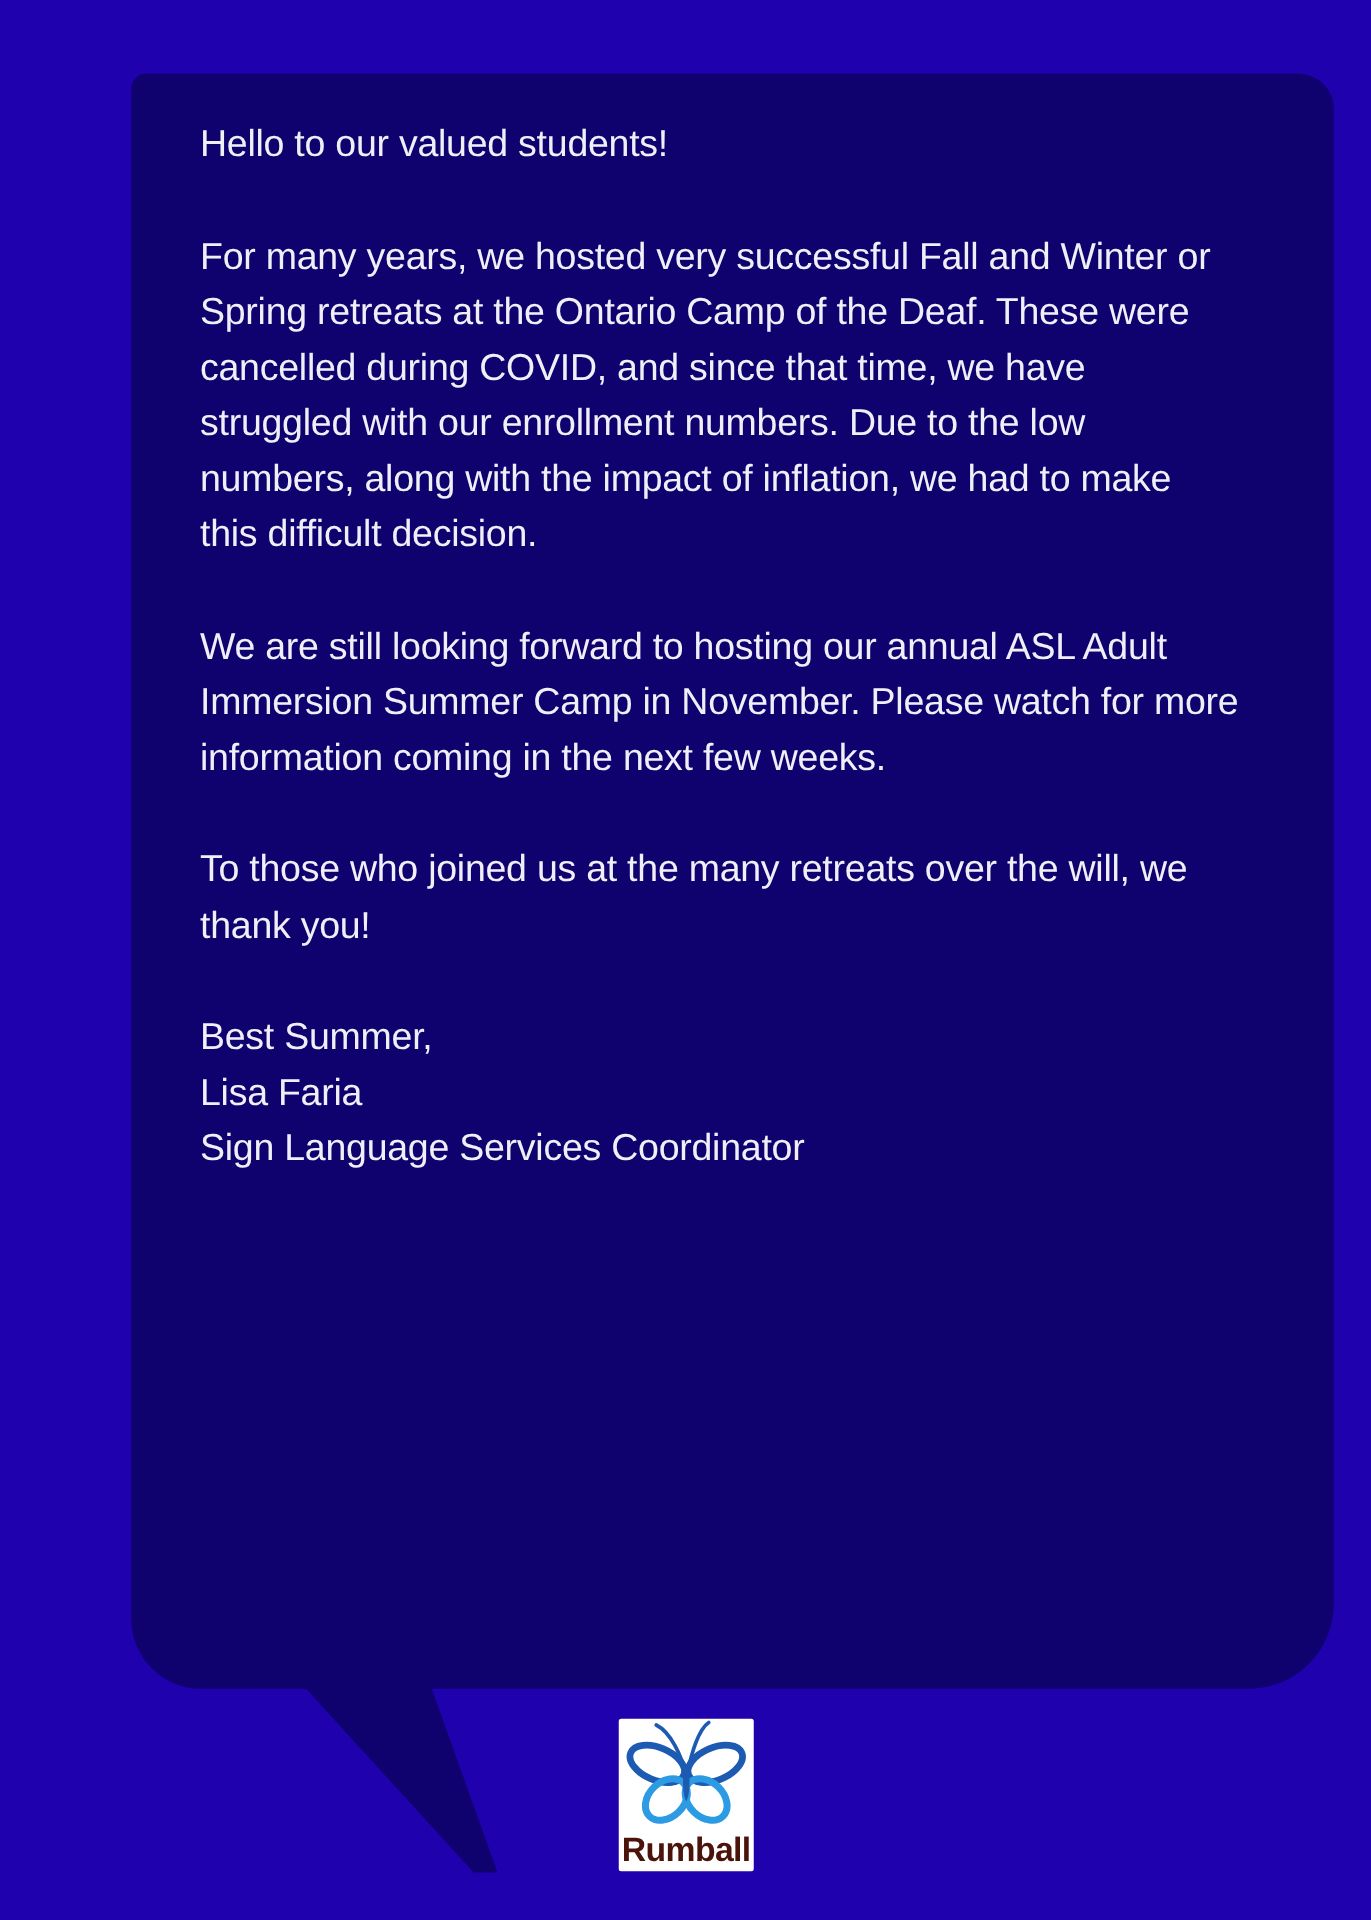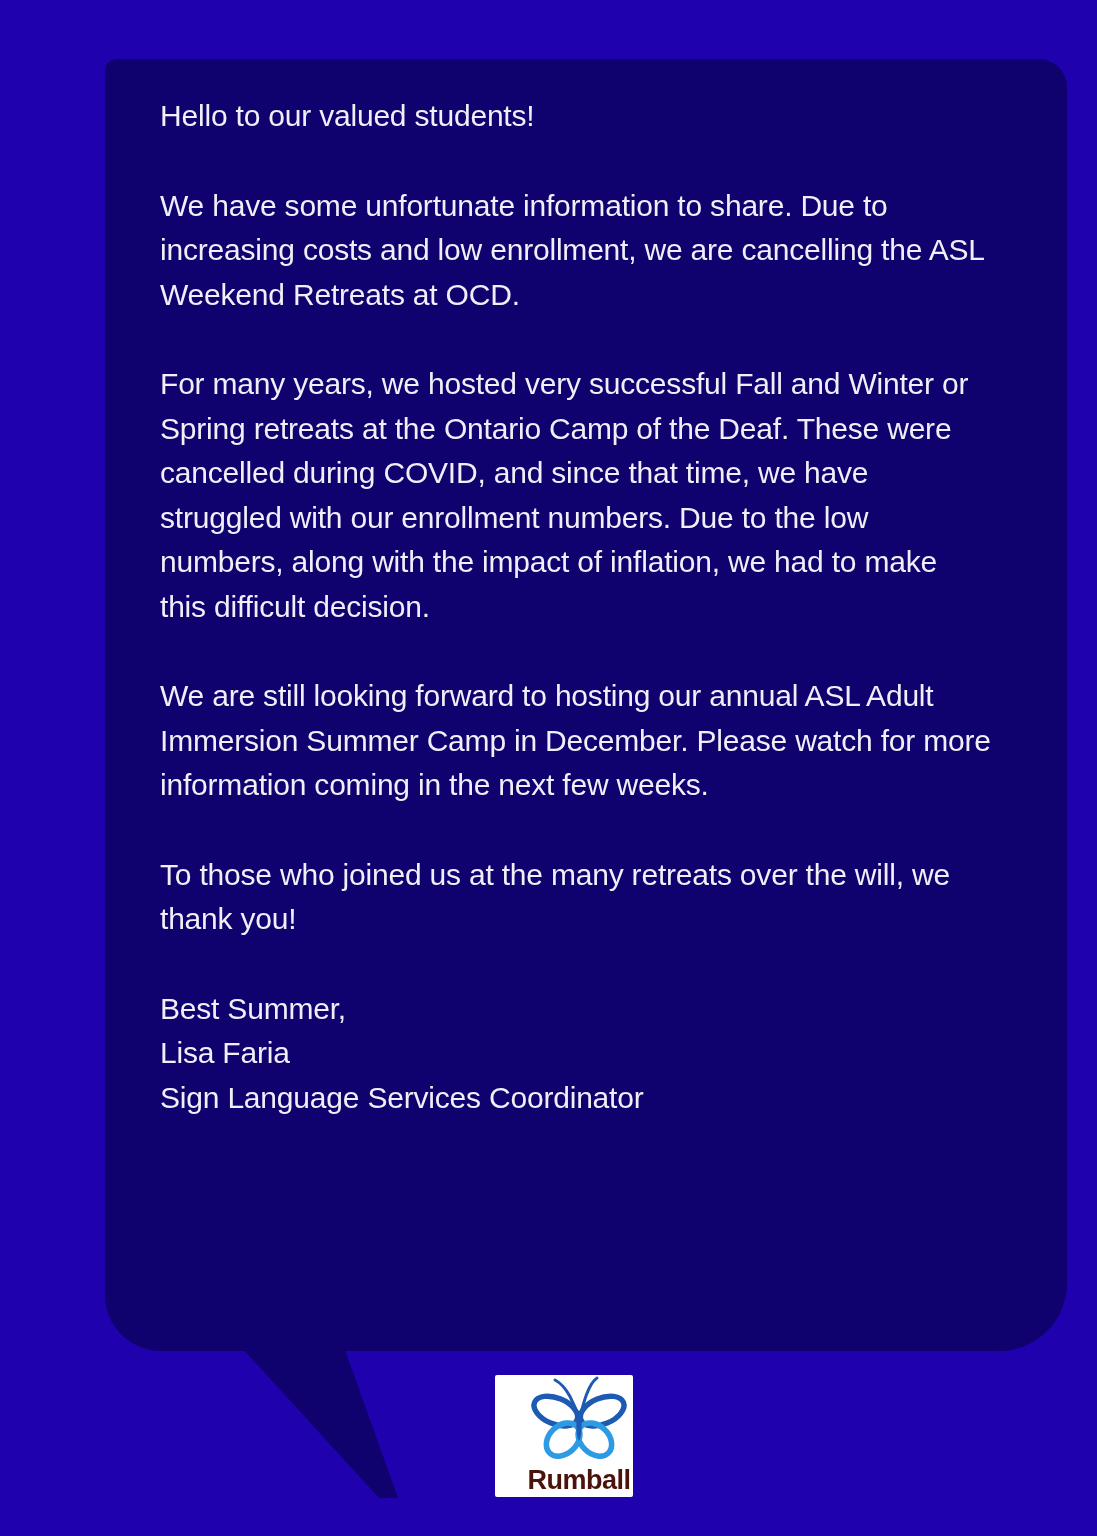--- a/index.html
+++ b/index.html
@@ -46,21 +46,20 @@
     position: absolute;
     left: 495px;
     top: 1375px;
     width: 108px;
     height: 122px;
     background: #ffffff;
     border-radius: 2px;
     display: flex;
     flex-direction: column;
     align-items: center;
-    padding-left: 30px;
   }
   .butterfly {
     display: block;
     width: 108px;
     height: 95px;
     flex: 0 0 auto;
   }
   .wordmark {
     margin-top: -3px;
     font-size: 27px;
@@ -70,31 +69,28 @@
     line-height: 1;
   }
 </style>
 </head>
 <body>
 
 <div class="page">
 
   <div class="bubble">
     <p>Hello to our valued students!</p>
-    <p>We have some unfortunate information to share. Due to
-increasing costs and low enrollment, we are cancelling the ASL
-Weekend Retreats at OCD.</p>
     <p>For many years, we hosted very successful Fall and Winter or
 Spring retreats at the Ontario Camp of the Deaf. These were
 cancelled during COVID, and since that time, we have
 struggled with our enrollment numbers. Due to the low
 numbers, along with the impact of inflation, we had to make
 this difficult decision.</p>
     <p>We are still looking forward to hosting our annual ASL Adult
-Immersion Summer Camp in December. Please watch for more
+Immersion Summer Camp in November. Please watch for more
 information coming in the next few weeks.</p>
     <p>To those who joined us at the many retreats over the will, we
 thank you!</p>
     <p>Best Summer,
 Lisa Faria
 Sign Language Services Coordinator</p>
   </div>
 
   <svg class="tail" viewBox="0 0 180 149" aria-hidden="true">
     <polygon points="14,0 115,0 168,148 149,148" fill="#0f016e"></polygon>

